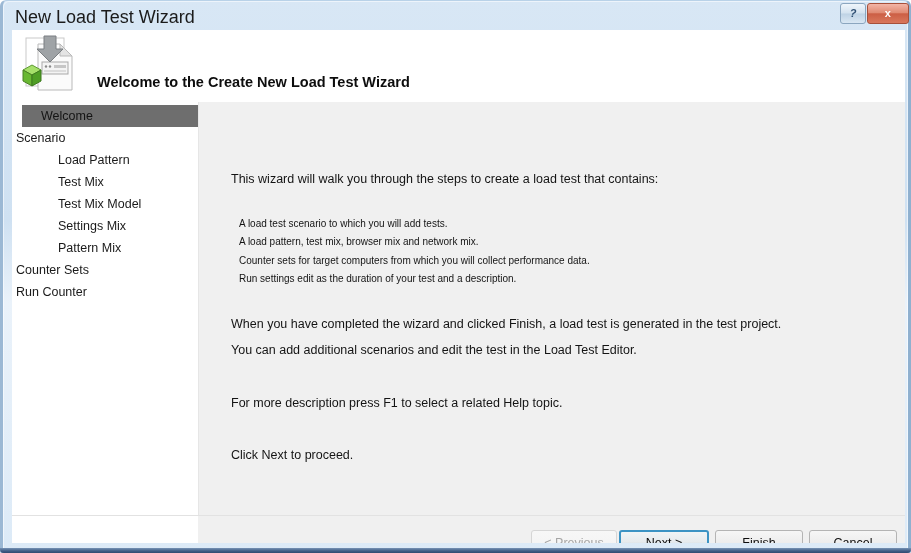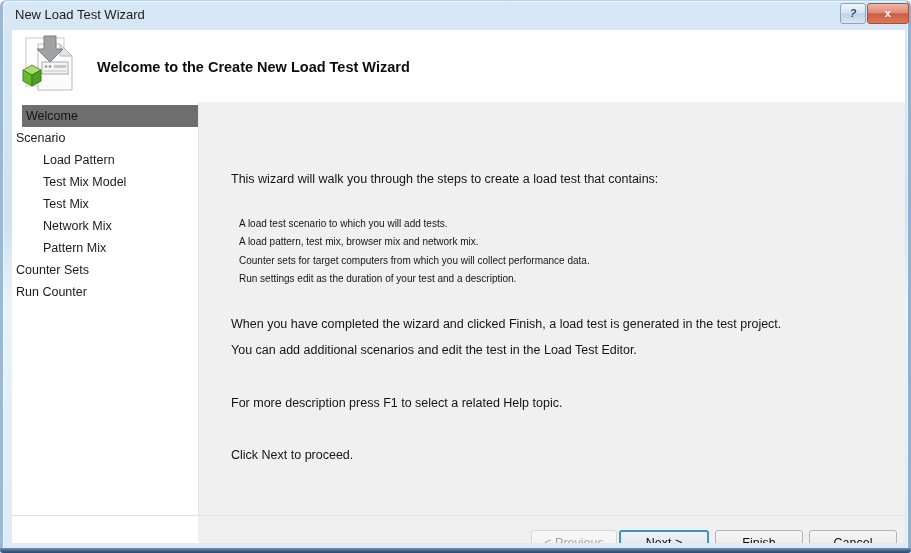--- a/index.html
+++ b/index.html
@@ -50,21 +50,21 @@
     position: absolute;
     left: 0; top: 0;
     width: 911px;
     height: 29px;
     box-sizing: border-box;
   }
   #title-text {
     position: absolute;
     left: 12px;
     top: 6px;
-    font-size: 13px;
+    font-size: 18px;
     color: #1b1b1b;
     white-space: nowrap;
   }
   .caption-btn {
     position: absolute;
     top: 2px;
     height: 21px;
     box-sizing: border-box;
     border-radius: 3px;
     font-size: 11px;
@@ -114,21 +114,21 @@
   #wiz-icon {
     position: absolute;
     left: 8px;
     top: 4px;
     width: 64px;
     height: 62px;
   }
   #wiz-title {
     position: absolute;
     left: 85px;
-    top: 29px;
+    top: 44px;
     font-size: 14.5px;
     font-weight: bold;
     color: #0d0d0d;
     white-space: nowrap;
   }
 
   
   #sidebar {
     position: absolute;
     left: 0;
@@ -141,28 +141,28 @@
     position: relative;
     height: 22px;
     line-height: 22px;
     font-size: 12.5px;
     color: #1a1a1a;
     white-space: nowrap;
     padding-left: 4px;
     box-sizing: border-box;
   }
   .nav-item.indent {
-    padding-left: 31px;
+    padding-left: 46px;
   }
   .nav-item.selected {
     background: #6e6e6e;
     color: #141414;
     width: 186px;
     margin-left: 10px;
-    padding-left: 4px;
+    padding-left: 19px;
   }
   .nav-spacer { height: 3px; }
 
   
   #content {
     position: absolute;
     left: 186px;
     top: 72px;
     width: 707px;
     height: 413px;
@@ -282,23 +282,23 @@
         </svg>
       </div>
       <div id="wiz-title">Welcome to the Create New Load Test Wizard</div>
     </div>
 
     <div id="sidebar">
       <div class="nav-spacer"></div>
       <div class="nav-item selected">Welcome</div>
       <div class="nav-item">Scenario</div>
       <div class="nav-item indent">Load Pattern</div>
+      <div class="nav-item indent">Test Mix</div>
       <div class="nav-item indent">Test Mix Model</div>
-      <div class="nav-item indent">Test Mix</div>
-      <div class="nav-item indent">Network Mix</div>
+      <div class="nav-item indent">Settings Mix</div>
       <div class="nav-item indent">Pattern Mix</div>
       <div class="nav-item">Counter Sets</div>
       <div class="nav-item">Run Counter</div>
     </div>
 
     <div id="content">
       <div id="content-inner">
         <p class="para">This wizard will walk you through the steps to create a load test that contains:</p>
         <div class="para-gap"></div>
         <p class="bullet-line">A load test scenario to which you will add tests.</p>

